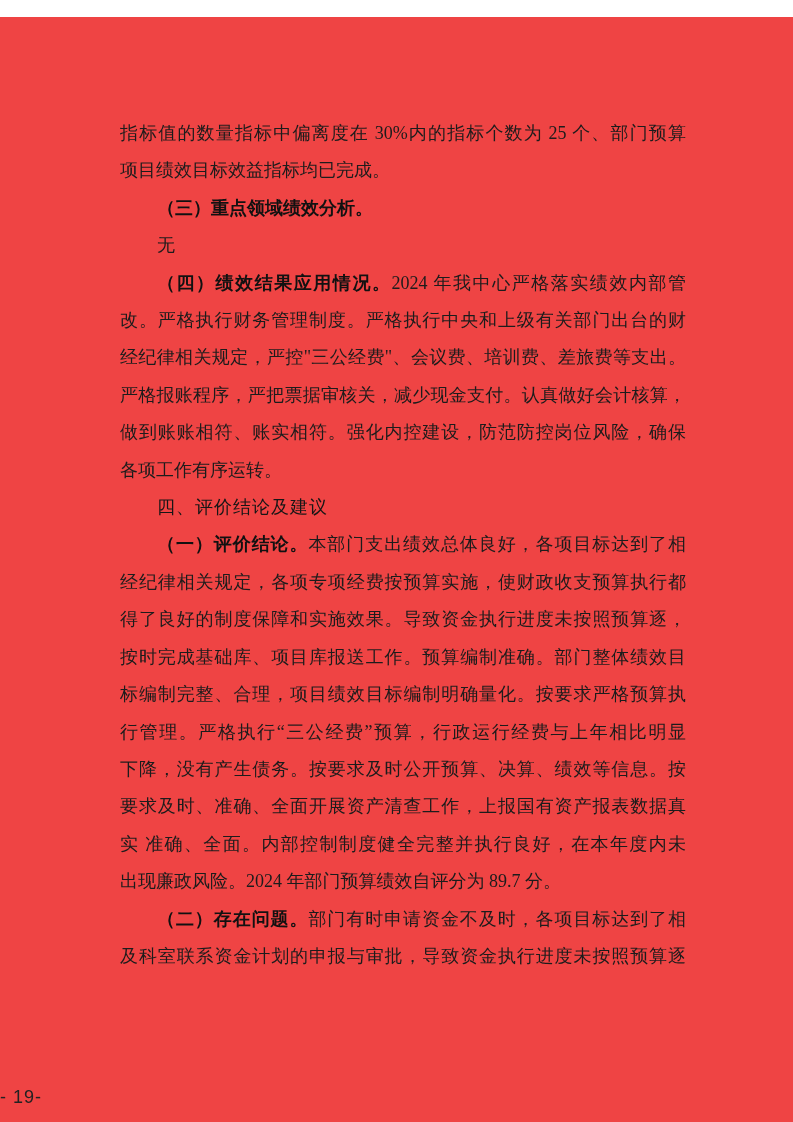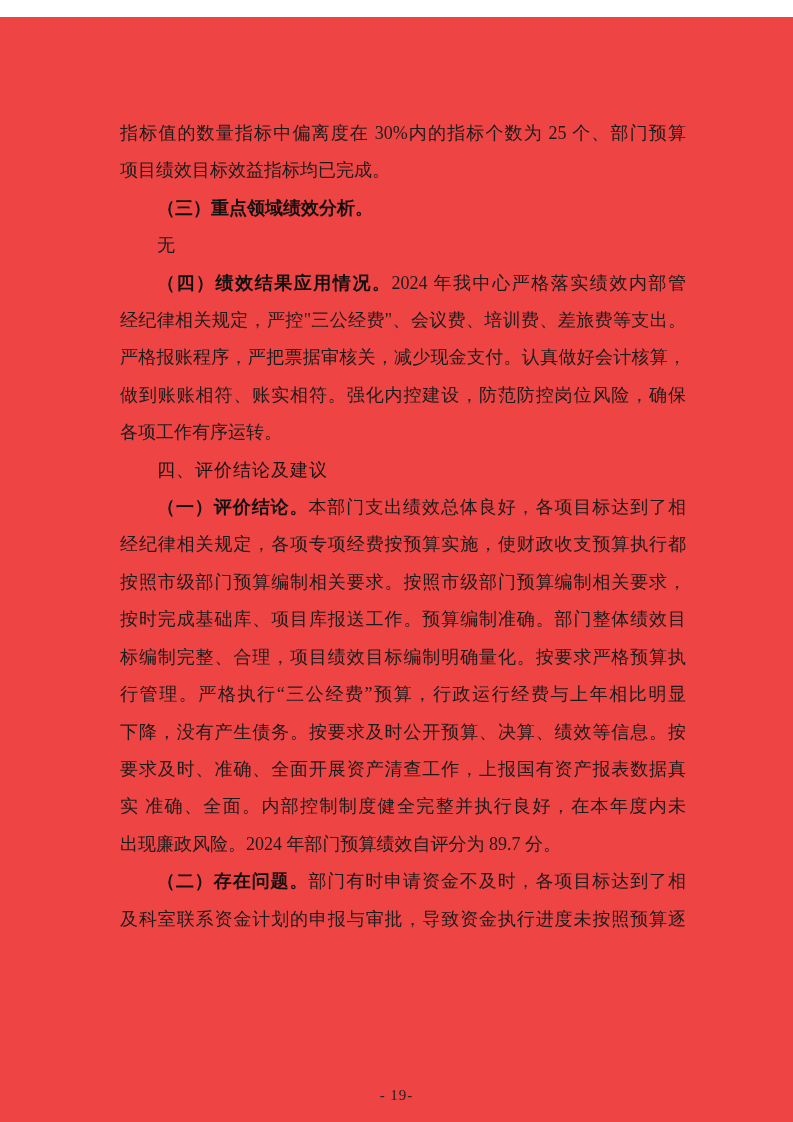--- a/index.html
+++ b/index.html
@@ -41,56 +41,56 @@
   .paragraph.style-hei .line {
     font-family: "Liberation Sans", "DejaVu Sans", sans-serif;
     color: #161616;
     letter-spacing: 1px;
   }
   .page-footer {
     position: absolute;
     top: 1070px;
     left: 0;
     width: 100%;
-    text-align: center;
-    font-size: 15px;
+    font-size: 18px;
     letter-spacing: 1px;
     color: #222222;
-    font-family: Liberation Serif, serif;
+    font-family: Liberation Sans, sans-serif;
   }
 </style>
 </head>
 <body>
 
 <div class="page">
   <main class="doc-content">
       <div class="paragraph style-body">
         <div class="line justify"><span class="seg">指标值的数量指标中偏离度在 30%内的指标个数为 25 个、部门预算</span></div>
         <div class="line"><span class="seg">项目绩效目标效益指标均已完成。</span></div>
       </div>
       <div class="paragraph style-body">
         <div class="line indent"><span class="seg-bold">（三）重点领域绩效分析。</span></div>
       </div>
       <div class="paragraph style-body">
         <div class="line indent"><span class="seg">无</span></div>
       </div>
       <div class="paragraph style-body">
         <div class="line justify indent"><span class="seg-bold">（四）绩效结果应用情况。</span><span class="seg">2024 年我中心严格落实绩效内部管</span></div>
+        <div class="line justify"><span class="seg">改。严格执行财务管理制度。严格执行中央和上级有关部门出台的财</span></div>
         <div class="line justify"><span class="seg">经纪律相关规定，严控"三公经费"、会议费、培训费、差旅费等支出。</span></div>
         <div class="line justify"><span class="seg">严格报账程序，严把票据审核关，减少现金支付。认真做好会计核算，</span></div>
         <div class="line justify"><span class="seg">做到账账相符、账实相符。强化内控建设，防范防控岗位风险，确保</span></div>
         <div class="line"><span class="seg">各项工作有序运转。</span></div>
       </div>
       <div class="paragraph style-hei">
         <div class="line indent"><span class="seg">四、评价结论及建议</span></div>
       </div>
       <div class="paragraph style-body">
         <div class="line justify indent"><span class="seg-bold">（一）评价结论。</span><span class="seg">本部门支出绩效总体良好，各项目标达到了相</span></div>
         <div class="line justify"><span class="seg">经纪律相关规定，各项专项经费按预算实施，使财政收支预算执行都</span></div>
-        <div class="line justify"><span class="seg">按照市级部门预算编制相关要求。按照市级部门预算编制相关要求，</span></div>
+        <div class="line justify"><span class="seg">得了良好的制度保障和实施效果。导致资金执行进度未按照预算逐，</span></div>
         <div class="line justify"><span class="seg">按时完成基础库、项目库报送工作。预算编制准确。部门整体绩效目</span></div>
         <div class="line justify"><span class="seg">标编制完整、合理，项目绩效目标编制明确量化。按要求严格预算执</span></div>
         <div class="line justify"><span class="seg">行管理。严格执行“三公经费”预算，行政运行经费与上年相比明显</span></div>
         <div class="line justify"><span class="seg">下降，没有产生债务。按要求及时公开预算、决算、绩效等信息。按</span></div>
         <div class="line justify"><span class="seg">要求及时、准确、全面开展资产清查工作，上报国有资产报表数据真</span></div>
         <div class="line justify"><span class="seg">实 准确、全面。内部控制制度健全完整并执行良好，在本年度内未</span></div>
         <div class="line"><span class="seg">出现廉政风险。2024 年部门预算绩效自评分为 89.7 分。</span></div>
       </div>
       <div class="paragraph style-body">
         <div class="line justify indent"><span class="seg-bold">（二）存在问题。</span><span class="seg">部门有时申请资金不及时，各项目标达到了相</span></div>

